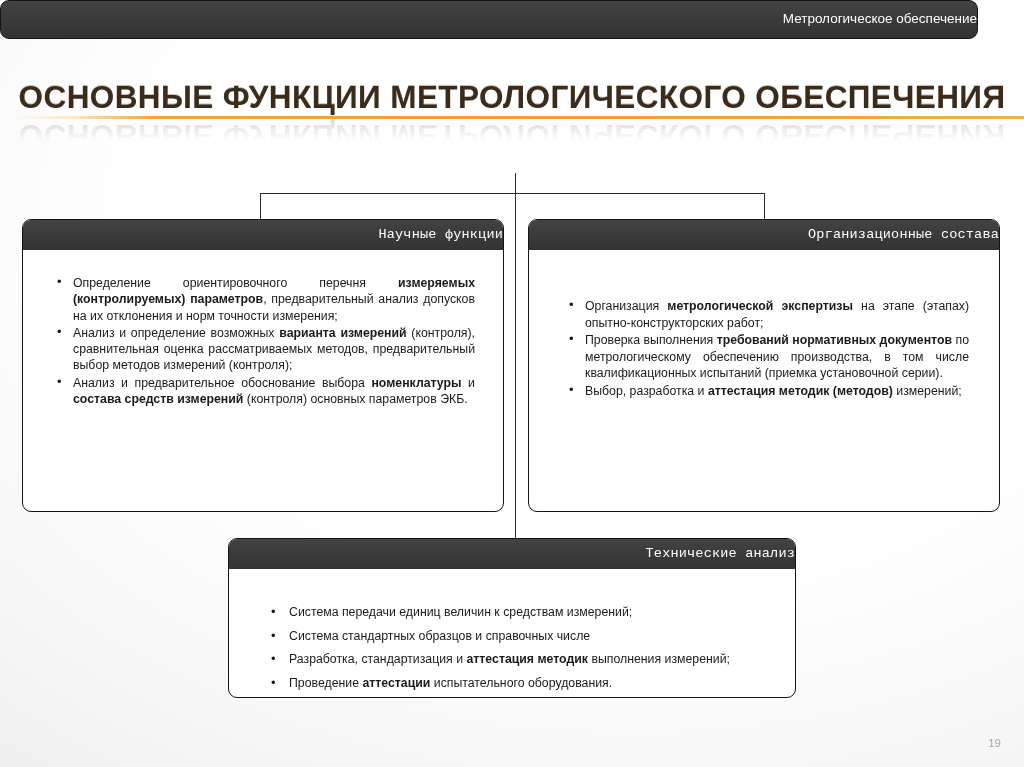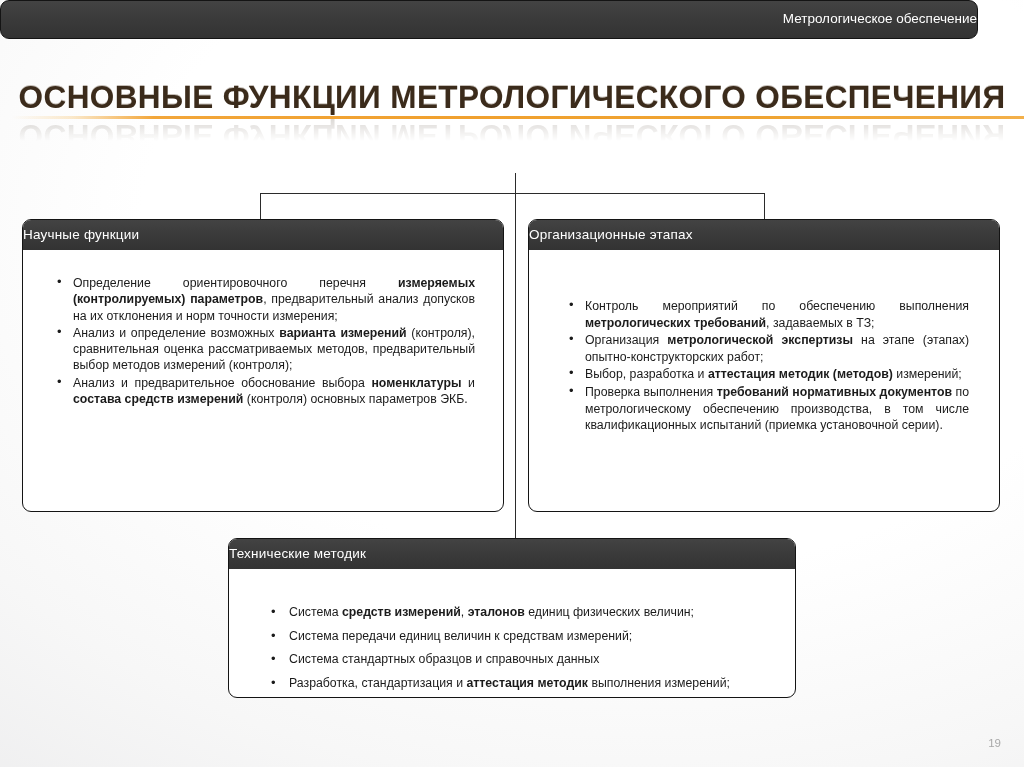--- a/index.html
+++ b/index.html
@@ -81,24 +81,25 @@
     box-sizing: border-box;
     border: 1.6px solid #141414;
     border-radius: 9px;
     background: #ffffff;
     overflow: hidden;
   }
   .node-header {
     background: linear-gradient(to bottom, #434343 0%, #3b3b3b 45%, #333333 100%);
     color: #ffffff;
     font-size: 13.5px;
-    text-align: left;
+    text-align: right;
     line-height: 30px;
     height: 30px;
     letter-spacing: 0.2px;
+    font-family: Liberation Mono, monospace;
   }
   .node-body {
     padding: 10px 12px 8px 12px;
     color: #1b1b1b;
   }
   ul.bullets {
     margin: 16px;
     padding: 0;
     list-style: none;
   }
@@ -222,38 +223,36 @@
     <div class="node-body">
       <ul class="bullets">
           <li>Определение ориентировочного перечня <b>измеряемых (контролируемых) параметров</b>, предварительный анализ допусков на их отклонения и норм точности измерения;</li>
           <li>Анализ и определение возможных <b>варианта измерений</b> (контроля), сравнительная оценка рассматриваемых методов, предварительный выбор методов измерений (контроля);</li>
           <li>Анализ и предварительное обоснование выбора <b>номенклатуры</b> и <b>состава средств измерений</b> (контроля) основных параметров ЭКБ.</li>
         </ul>
     </div>
   </div>
 
   <div id="node-organizational" class="node">
-    <div class="node-header">Организационные этапах</div>
+    <div class="node-header">Организационные состава</div>
     <div class="node-body">
       <ul class="bullets">
-          <li>Контроль мероприятий по обеспечению выполнения <b>метрологических требований</b>, задаваемых в ТЗ;</li>
           <li>Организация <b>метрологической экспертизы</b> на этапе (этапах) опытно-конструкторских работ;</li>
+          <li>Проверка выполнения <b>требований нормативных документов</b> по метрологическому обеспечению производства, в том числе квалификационных испытаний (приемка установочной серии).</li>
           <li>Выбор, разработка и <b>аттестация методик (методов)</b> измерений;</li>
-          <li>Проверка выполнения <b>требований нормативных документов</b> по метрологическому обеспечению производства, в том числе квалификационных испытаний (приемка установочной серии).</li>
         </ul>
     </div>
   </div>
 
   <div id="node-technical" class="node">
-    <div class="node-header">Технические методик</div>
+    <div class="node-header">Технические анализ</div>
     <div class="node-body">
       <ul class="bullets">
-          <li>Система <b>средств измерений</b>, <b>эталонов</b> единиц физических величин;</li>
           <li>Система передачи единиц величин к средствам измерений;</li>
-          <li>Система стандартных образцов и справочных данных</li>
+          <li>Система стандартных образцов и справочных числе</li>
           <li>Разработка, стандартизация и <b>аттестация методик</b> выполнения измерений;</li>
           <li>Проведение <b>аттестации</b> испытательного оборудования.</li>
         </ul>
     </div>
   </div>
 
   <div id="page-number">19</div>
 
 </div>
 

